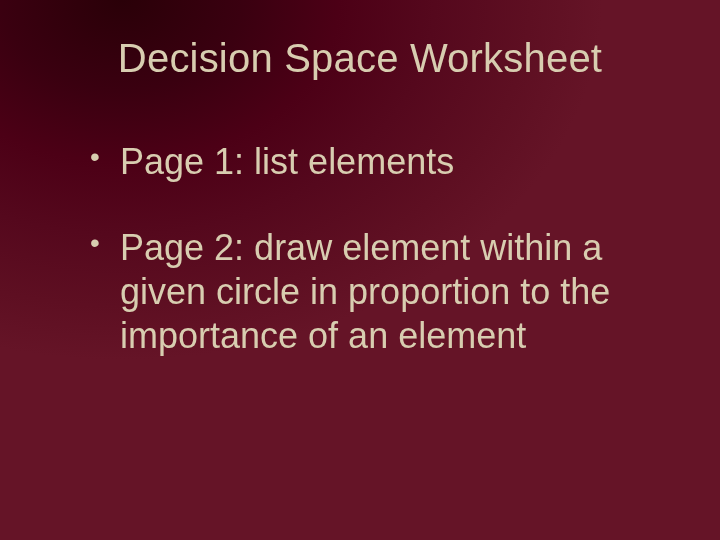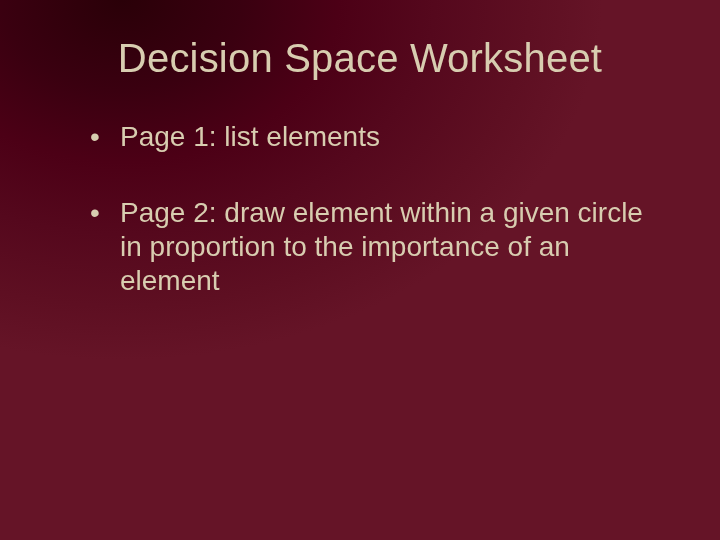--- a/index.html
+++ b/index.html
@@ -30,25 +30,25 @@
     left: 0;
     width: 100%;
     text-align: center;
     font-size: 40px;
     font-weight: 400;
     color: #d8cdb0;
     letter-spacing: 0.2px;
   }
   .body {
     position: absolute;
-    top: 120px;
+    top: 140px;
     left: 90px;
     right: 60px;
     color: #d8cdb0;
-    font-size: 28px;
+    font-size: 36px;
     line-height: 1.22;
   }
   ul.bullets {
     list-style: none;
     margin: 0;
     padding: 0;
   }
   ul.bullets > li {
     position: relative;
     padding-left: 30px;

